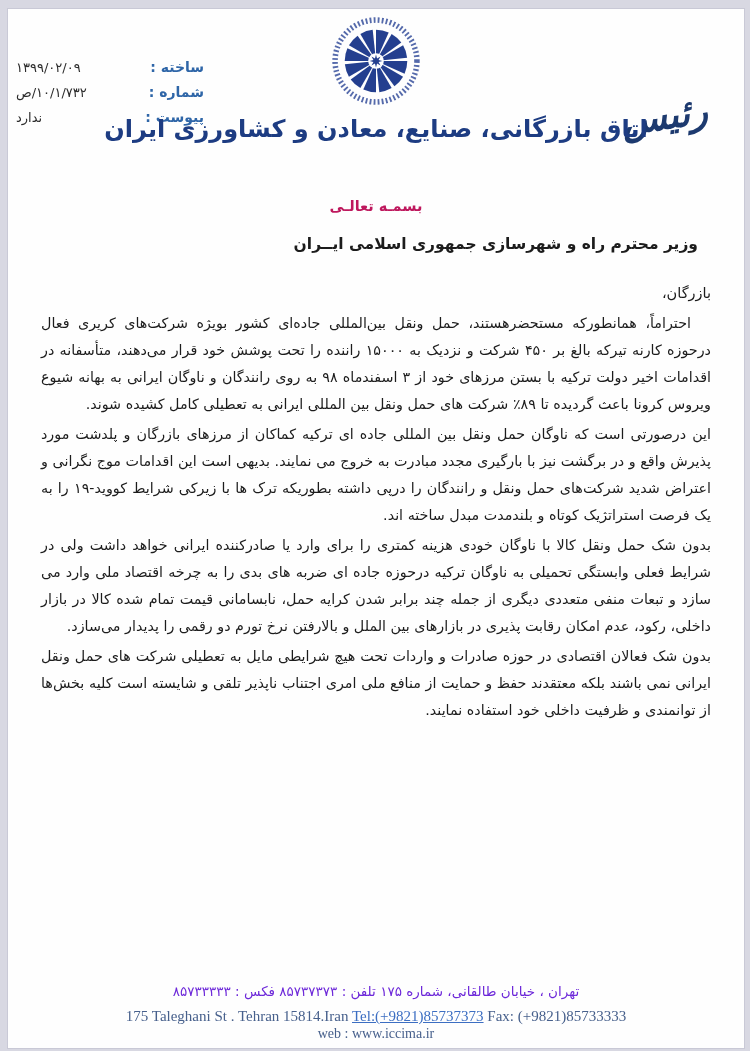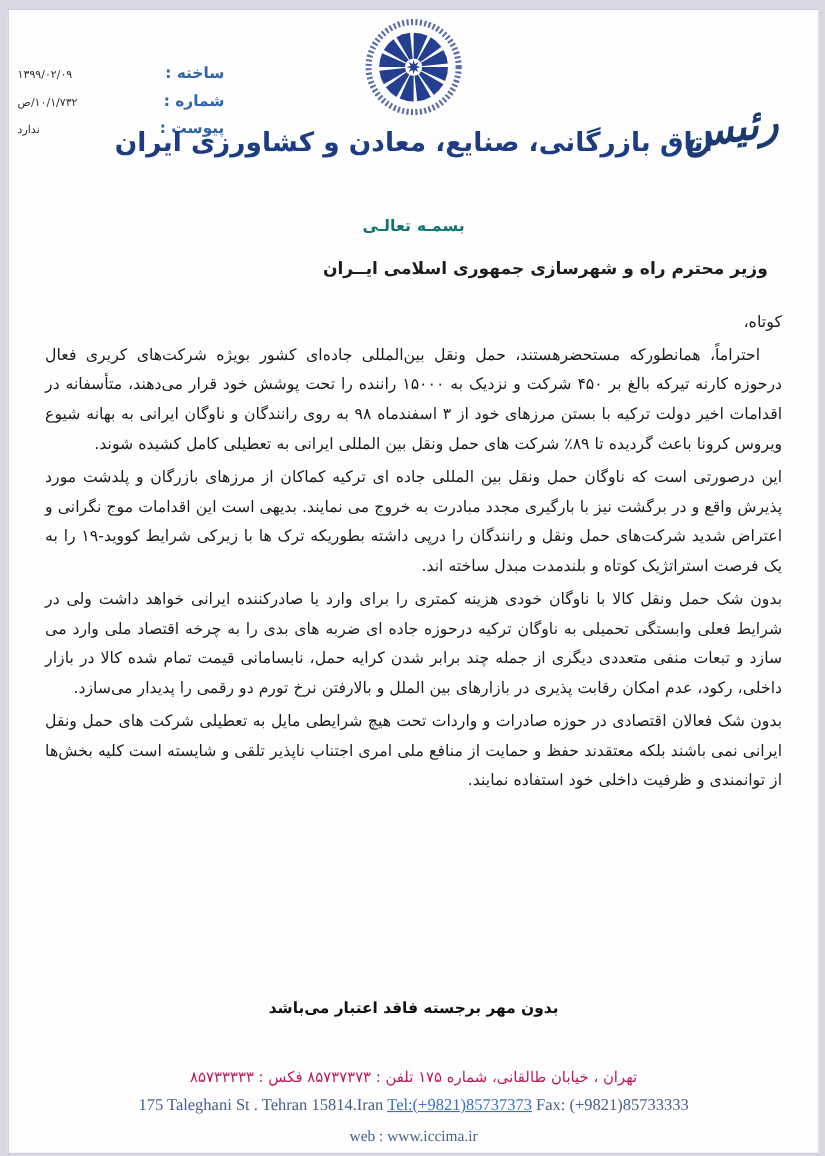--- a/index.html
+++ b/index.html
@@ -11,59 +11,59 @@
   .page{
     position:absolute;top:8px;left:7px;right:5px;bottom:2px;
     background:#fefefe;border:1px solid #c9c9d6;
     box-sizing:border-box;
   }
   
   .logo{position:absolute;top:6px;left:50%;margin-left:-46px;width:92px;height:92px;}
   .meta{position:absolute;top:50px;left:8px;width:188px;direction:rtl;}
   .meta-row{display:flex;justify-content:space-between;align-items:baseline;margin-bottom:9px;}
   .meta-label{color:#2f66a8;font-weight:bold;font-size:14px;}
-  .meta-value{color:#2b2b2b;font-size:10px;}
+  .meta-value{color:#2b2b2b;font-size:13px;}
   .president{
     position:absolute;top:86px;right:36px;
     font-size:37px;font-weight:bold;font-style:italic;
     color:#1d3a6f;transform:rotate(-8deg);
   }
   .brand-fa{
     position:absolute;top:106px;left:0;right:0;text-align:center;
     font-size:24px;font-weight:bold;color:#1d3c82;direction:rtl;
     letter-spacing:-0.5px;
   }
   .brand-en{
     position:absolute;top:151px;left:0;right:0;text-align:center;
     font-family:"Liberation Serif",serif;font-weight:bold;font-size:15px;color:#1a3a8c;
   }
   .besmellah{
     position:absolute;top:189px;left:0;right:0;text-align:center;
-    font-weight:bold;font-size:14.5px;color:#0f766e;
+    font-weight:bold;font-size:14.5px;color:#be185d;
   }
   
   .content{
     position:absolute;top:226px;right:33px;left:33px;
     direction:rtl;color:#1c1c1c;
   }
   .recipient-1{font-weight:bold;font-size:15.5px;margin:0 0 11px;}
   .recipient-2{font-weight:bold;font-size:15.5px;margin:0 13px 32px;}
   .salutation{font-size:14.5px;margin:0 0 9px;}
   .body-par{
     font-size:14.3px;line-height:27px;margin:0 0 3px;
     text-align:justify;text-align-last:right;
   }
   .body-par.indent-first{text-indent:20px;}
   
   .footer{position:absolute;left:0;right:0;bottom:6px;text-align:center;}
   .validity{font-weight:bold;font-size:14px;color:#111;margin-bottom:10px;direction:rtl;}
-  .address-fa{color:#be185d;font-size:13.5px;margin-bottom:9px;direction:rtl;margin-top:47px;}
+  .address-fa{color:#6d28d9;font-size:13.5px;margin-bottom:9px;direction:rtl;margin-top:47px;}
   .address-en{
     font-family:"Liberation Serif",serif;font-size:15px;color:#47608c;
-    direction:ltr;margin-bottom:12px;
+    direction:ltr;margin-bottom:1px;
   }
   .tel-link{color:#3c6ec2;text-decoration:underline;cursor:pointer;}
   .web{font-family:"Liberation Serif",serif;font-size:14px;color:#47608c;direction:ltr;}
 </style>
 </head>
 <body>
 
 <div class="page">
 
   <div class="logo">
@@ -105,29 +105,28 @@
     </div>
   </div>
 
   <div class="president">رئیس</div>
 
   <div class="brand-fa">اتاق بازرگانی، صنایع، معادن و کشاورزی ایران</div>
   <div class="besmellah">بسمـه تعالـی</div>
 
   <div class="content">
     <p class="recipient-2">وزیر محترم راه و شهرسازی جمهوری اسلامی ایــران</p>
-    <p class="salutation">کوتاه،</p>
+    <p class="salutation">بازرگان،</p>
     <p class="body-par indent-first">احتراماً، همانطورکه مستحضرهستند، حمل ونقل بین‌المللی جاده‌ای کشور بویژه شرکت‌های کریری فعال درحوزه کارنه تیرکه بالغ بر ۴۵۰ شرکت و نزدیک به ۱۵۰۰۰ راننده را تحت پوشش خود قرار می‌دهند، متأسفانه در اقدامات اخیر دولت ترکیه با بستن مرزهای خود از ۳ اسفندماه ۹۸ به روی رانندگان و ناوگان ایرانی به بهانه شیوع ویروس کرونا باعث گردیده تا ۸۹٪ شرکت های حمل ونقل بین المللی ایرانی به تعطیلی کامل کشیده شوند.</p>
     <p class="body-par">این درصورتی است که ناوگان حمل ونقل بین المللی جاده ای ترکیه کماکان از مرزهای بازرگان و پلدشت مورد پذیرش واقع و در برگشت نیز با بارگیری مجدد مبادرت به خروج می نمایند. بدیهی است این اقدامات موج نگرانی و اعتراض شدید شرکت‌های حمل ونقل و رانندگان را درپی داشته بطوریکه ترک ها با زیرکی شرایط کووید-۱۹ را به یک فرصت استراتژیک کوتاه و بلندمدت مبدل ساخته اند.</p>
     <p class="body-par">بدون شک حمل ونقل کالا با ناوگان خودی هزینه کمتری را برای وارد یا صادرکننده ایرانی خواهد داشت ولی در شرایط فعلی وابستگی تحمیلی به ناوگان ترکیه درحوزه جاده ای ضربه های بدی را به  چرخه اقتصاد ملی وارد می سازد و تبعات منفی متعددی دیگری از جمله چند برابر شدن کرایه حمل، نابسامانی قیمت تمام شده کالا در بازار داخلی، رکود، عدم امکان رقابت پذیری در بازارهای بین الملل و بالارفتن نرخ تورم دو رقمی را پدیدار می‌سازد.</p>
     <p class="body-par">بدون شک فعالان اقتصادی در حوزه صادرات و واردات تحت هیچ شرایطی مایل به تعطیلی شرکت های حمل ونقل ایرانی نمی باشند بلکه معتقدند حفظ و حمایت از منافع ملی امری اجتناب ناپذیر تلقی و شایسته است کلیه بخش‌ها از توانمندی و ظرفیت داخلی خود استفاده نمایند.</p>
   </div>
 
   <div class="footer">
-    <div class="validity">بدون مهر برجسته فاقد اعتبار می‌باشد</div>
     <div class="address-fa">تهران ، خیابان طالقانی، شماره ۱۷۵  تلفن : ۸۵۷۳۷۳۷۳  فکس : ۸۵۷۳۳۳۳۳</div>
     <div class="address-en">
       <span>175 Taleghani St . Tehran  15814.Iran </span><span class="tel-link">Tel:(+9821)85737373</span><span> Fax: (+9821)85733333</span>
     </div>
     <div class="web">web : www.iccima.ir</div>
   </div>
 
 </div>
 
 </body></html>

